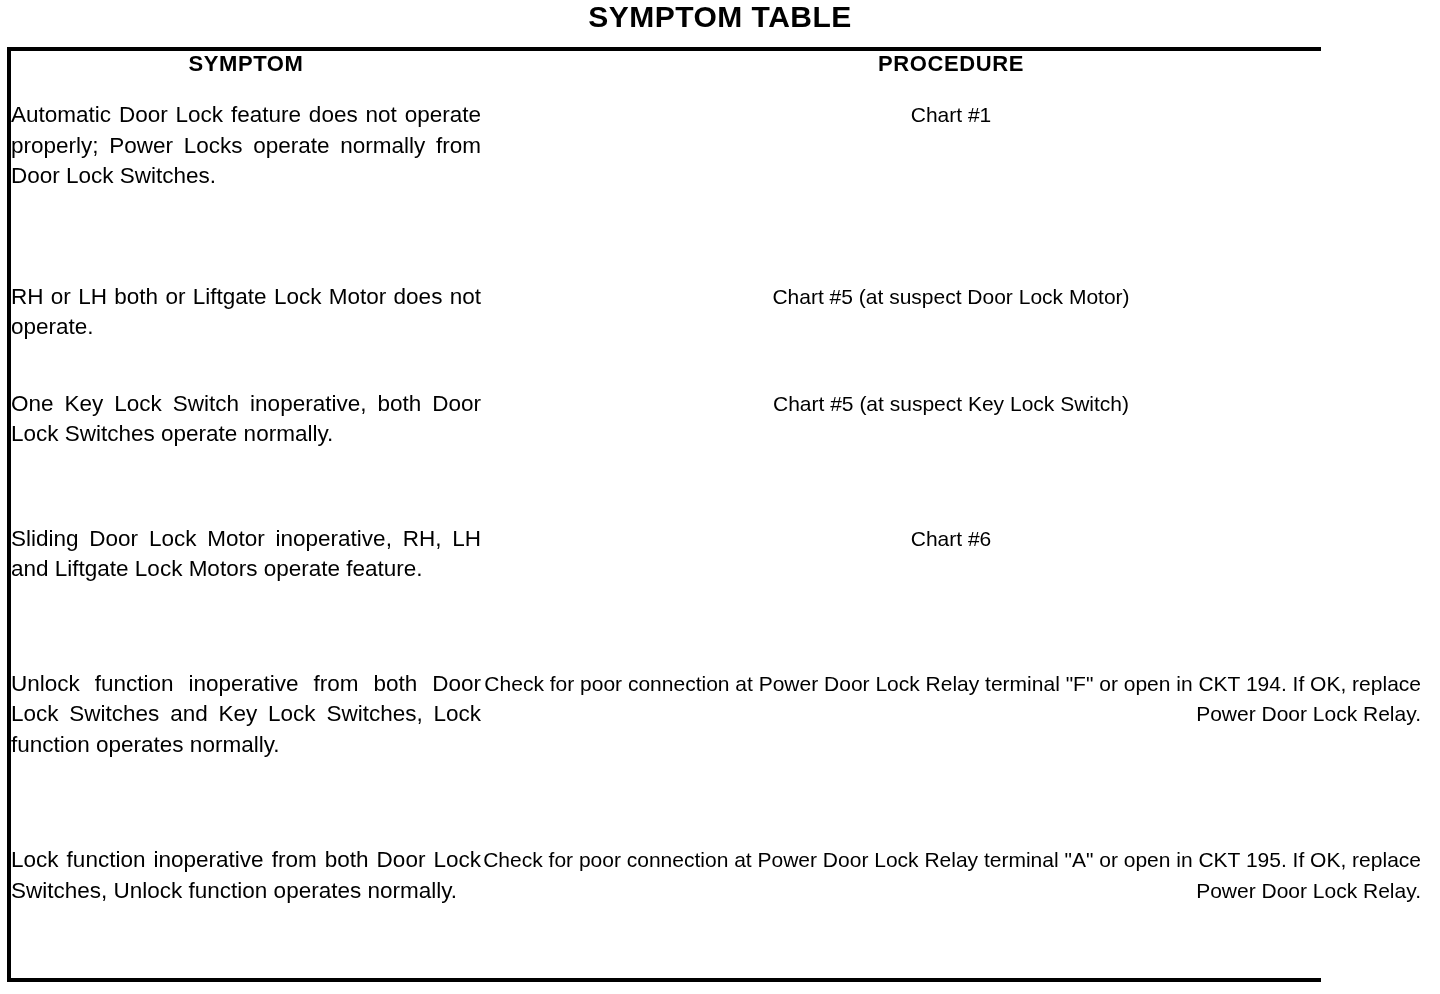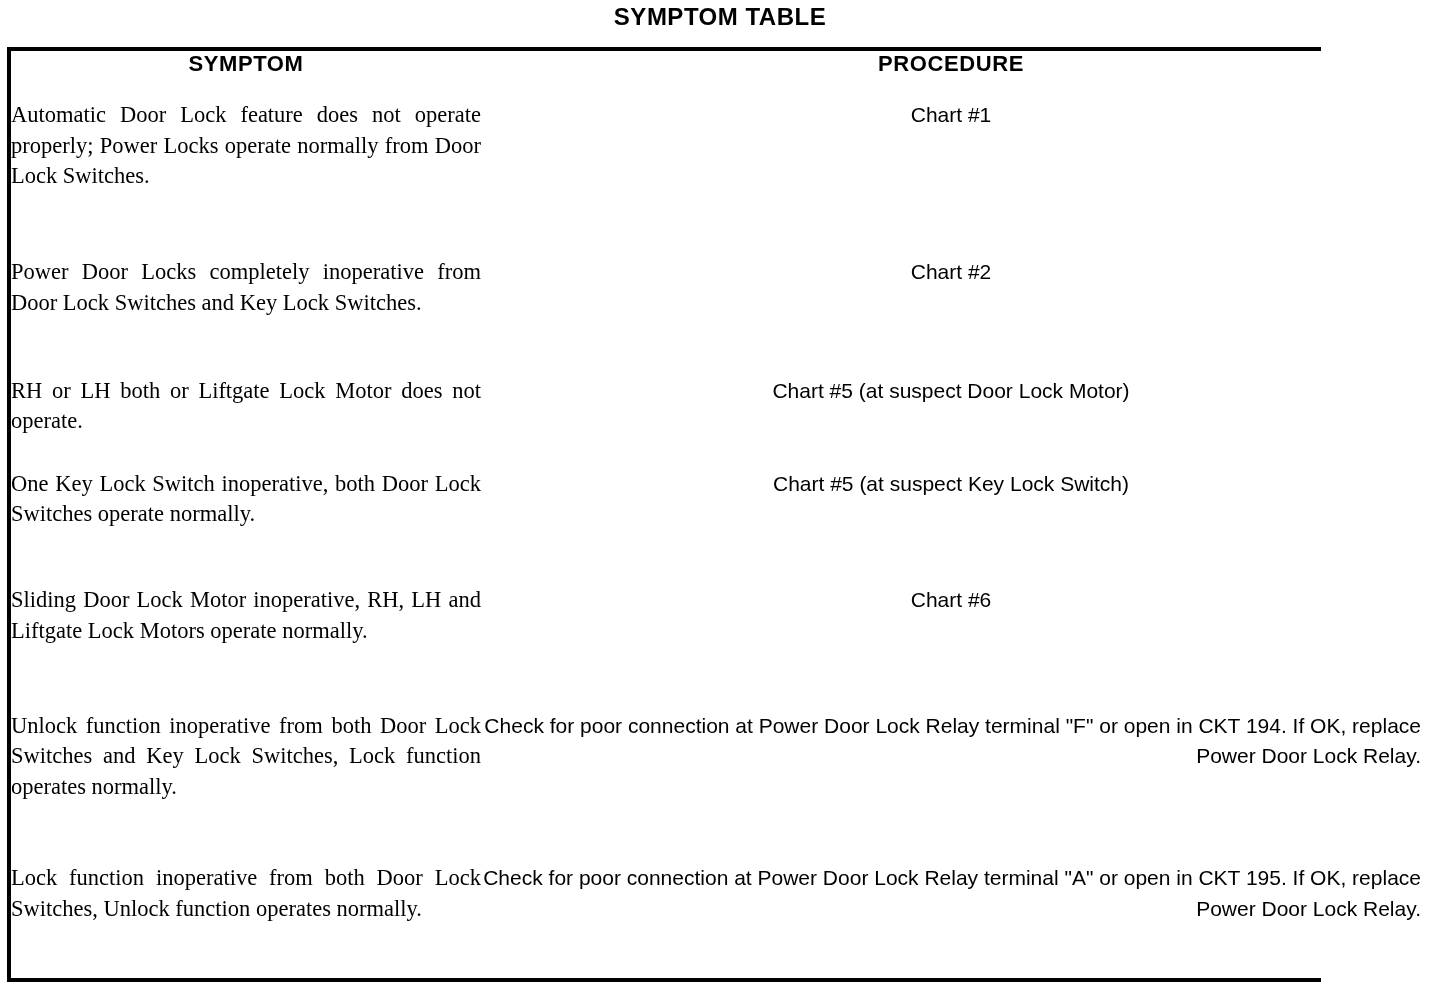--- a/index.html
+++ b/index.html
@@ -22,21 +22,21 @@
     height: 994px;
   }
 
   
   .doc-title {
     position: absolute;
     top: 1px;
     left: 0;
     width: 1440px;
     text-align: center;
-    font-size: 24px;
+    font-size: 30px;
     font-weight: bold;
     letter-spacing: 0.5px;
     line-height: 32px;
     font-family: "Liberation Sans", sans-serif;
   }
 
   
   .symptom-table {
     position: absolute;
     left: 7px;
@@ -92,21 +92,20 @@
     font-size: 22.5px;
     line-height: 30.5px;
     text-align: justify;
     text-align-last: left;
     word-spacing: 0px;
   }
   .sym-cell .txt {
     display: block;
     text-align: justify;
     text-align-last: left;
-    font-family: Liberation Serif, serif;
   }
 
   .proc-cell {
     padding: 5px 10px 8px 12px;
     font-size: 21px;
     line-height: 30.5px;
   }
   .proc-cell.center {
     text-align: center;
   }
@@ -158,28 +157,20 @@
 
         <tr class="r1">
           <td class="sym-cell col-sym rule-heavy">
             <span class="txt">Automatic Door Lock feature does not operate properly; Power Locks operate normally from Door Lock Switches.</span>
           </td>
           <td class="proc-cell center rule-heavy">
             <span class="txt">Chart #1</span>
           </td>
         </tr>
 
-        <tr class="r2">
-          <td class="sym-cell col-sym rule-light">
-            <span class="txt">Power Door Locks completely inoperative from Door Lock Switches and Key Lock Switches.</span>
-          </td>
-          <td class="proc-cell center rule-light">
-            <span class="txt">Chart #2</span>
-          </td>
-        </tr>
 
 
         <tr class="r4">
           <td class="sym-cell col-sym rule-heavy">
             <span class="txt">RH or LH both or Liftgate Lock Motor does not operate.</span>
           </td>
           <td class="proc-cell center rule-heavy">
             <span class="txt">Chart #5 (at suspect Door Lock Motor)</span>
           </td>
         </tr>
@@ -188,21 +179,21 @@
           <td class="sym-cell col-sym rule-heavy">
             <span class="txt">One Key Lock Switch inoperative, both Door Lock Switches operate normally.</span>
           </td>
           <td class="proc-cell center rule-heavy">
             <span class="txt">Chart #5 (at suspect Key Lock Switch)</span>
           </td>
         </tr>
 
         <tr class="r6">
           <td class="sym-cell col-sym rule-heavy">
-            <span class="txt">Sliding Door Lock Motor inoperative, RH, LH and Liftgate Lock Motors operate normally.</span>
+            <span class="txt">Sliding Door Lock Motor inoperative, RH, LH and Liftgate Lock Motors operate feature.</span>
           </td>
           <td class="proc-cell center rule-heavy">
             <span class="txt">Chart #6</span>
           </td>
         </tr>
 
         <tr class="r7">
           <td class="sym-cell col-sym rule-heavy">
             <span class="txt">Unlock function inoperative from both Door Lock Switches and Key Lock Switches, Lock function operates normally.</span>
           </td>

